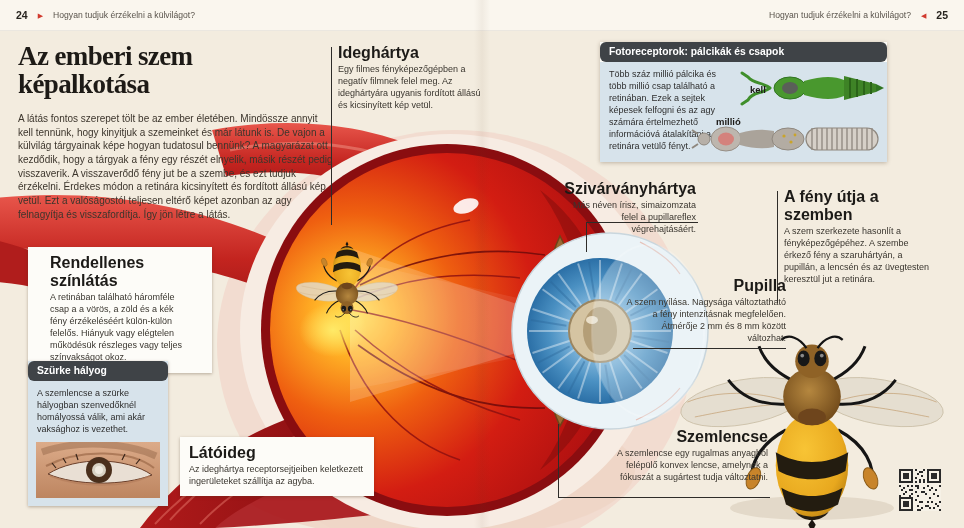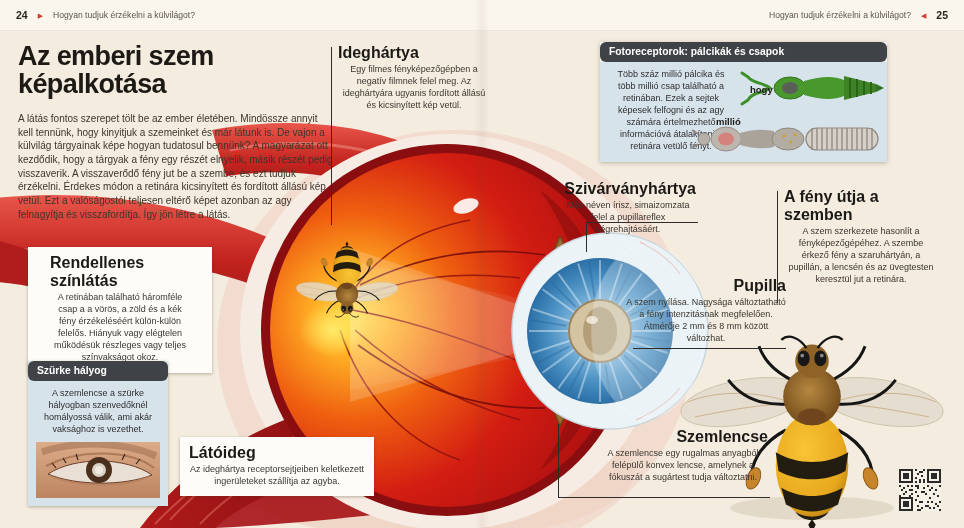--- a/index.html
+++ b/index.html
@@ -7,25 +7,25 @@
         background:#f3ecdf;font-family:"Liberation Sans",sans-serif;color:#2b2b2b;}
   .abs{position:absolute;}
   
   .hdr{position:absolute;top:0;left:0;right:0;height:30px;background:#faf6ee;
        border-bottom:1px solid rgba(0,0,0,0.06);}
   .hdr-grp{position:absolute;top:9px;display:flex;align-items:center;gap:10px;}
   .pagenum{font-weight:bold;font-size:10.5px;color:#27241f;}
   .hdr-title{font-size:8.6px;color:#5a544c;}
   .tri{color:#d13a2e;font-size:7px;line-height:1;}
   
-  .intro-title{font-size:27px;font-weight:bold;color:#1d1a16;line-height:1.05;letter-spacing:-0.6px;}
+  .intro-title{font-size:27px;font-weight:bold;color:#1d1a16;line-height:1.05;letter-spacing:-0.6px;font-family:Liberation Serif, serif;}
   .intro-body{font-size:10px;line-height:1.37;color:#3c352c;}
   
   .c-title{font-weight:bold;font-size:16px;color:#1c1a17;margin-bottom:2px;}
-  .c-body{font-size:9px;line-height:1.33;color:#3a362f;text-align:center;}
+  .c-body{font-size:9px;line-height:1.33;color:#3a362f;}
   .r{text-align:right;}
   .card{background:#fdfcf8;box-shadow:0 1px 3px rgba(70,45,25,0.35);}
   .boxhdr{background:#3f4347;color:#fff;font-weight:bold;font-size:10.3px;padding:4px 9px 5px 9px;border-radius:6px;}
   .bluebody{background:#d7e3eb;}
   .leader{background:#2e2c29;}
   .gutter{background:linear-gradient(90deg,rgba(0,0,0,0) 0%,rgba(90,60,30,0.06) 50%,rgba(0,0,0,0) 100%);}
   svg{display:block;}
 </style>
 </head>
 <body>
@@ -242,21 +242,21 @@
           <ellipse cx="-34" cy="0" rx="8" ry="6.5" fill="#d4827c"></ellipse>
           <path d="M-20,-6 C-6,-10 4,-10 14,-8 L14,8 C4,10 -6,10 -20,6 Z" fill="#aaa39a"></path>
           <ellipse cx="28" cy="0" rx="16" ry="11" fill="#b3aca3" stroke="#8f887f" stroke-width="1"></ellipse>
           <circle cx="24" cy="-3" r="1.6" fill="#caa42a"></circle>
             <circle cx="31" cy="3" r="1.6" fill="#caa42a"></circle>
             <circle cx="35" cy="-4" r="1.4" fill="#caa42a"></circle>
           <rect x="46" y="-11" width="72" height="22" rx="11" fill="#d6d0c8" stroke="#8f887f" stroke-width="1.2"></rect>
           <path d="M52,-11 L52,11 M57,-11 L57,11 M62,-11 L62,11 M67,-11 L67,11 M72,-11 L72,11 M77,-11 L77,11 M82,-11 L82,11 M87,-11 L87,11 M92,-11 L92,11 M97,-11 L97,11 M102,-11 L102,11 M107,-11 L107,11 M112,-11 L112,11" stroke="#938c83" stroke-width="1.4"></path>
         </g>
       </svg>
-      <div style="position:absolute;left:150px;top:22px;font-weight:bold;font-size:9.5px;color:#1c1a17">hogy</div>
+      <div style="position:absolute;left:150px;top:22px;font-weight:bold;font-size:9.5px;color:#1c1a17">kell</div>
       <div style="position:absolute;left:116px;top:54px;font-weight:bold;font-size:9.5px;color:#1c1a17">millió</div>
     </div>
   </div>
 
   <div class="abs r" style="left:560px;top:180px;width:136px;z-index:3">
     <div class="c-title">Szivárványhártya</div>
     <div class="c-body">Más néven írisz, simaizomzata felel a pupillareflex végrehajtásáért.</div>
   </div>
   <div class="abs leader" style="left:586px;top:222px;width:112px;height:1px;z-index:3"></div>
   <div class="abs leader" style="left:586px;top:222px;width:1px;height:30px;z-index:3"></div>

